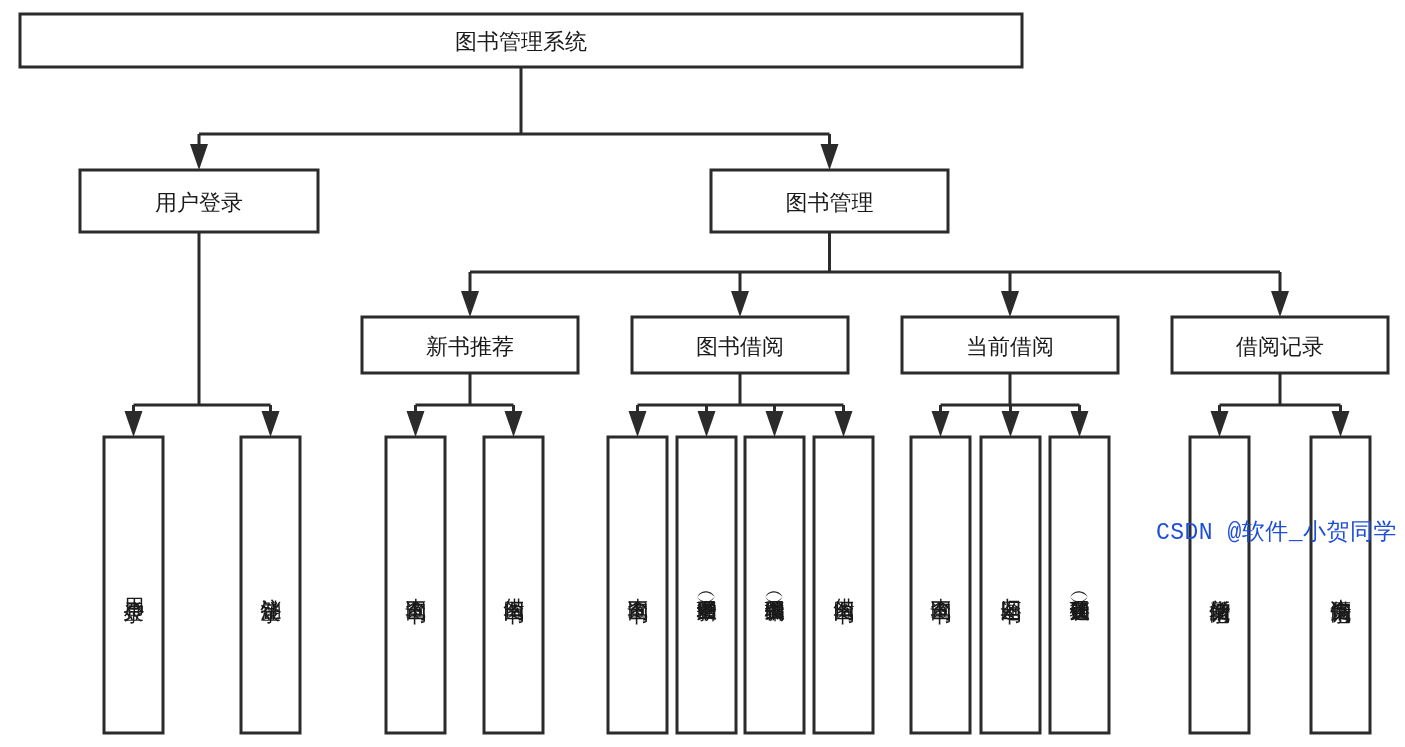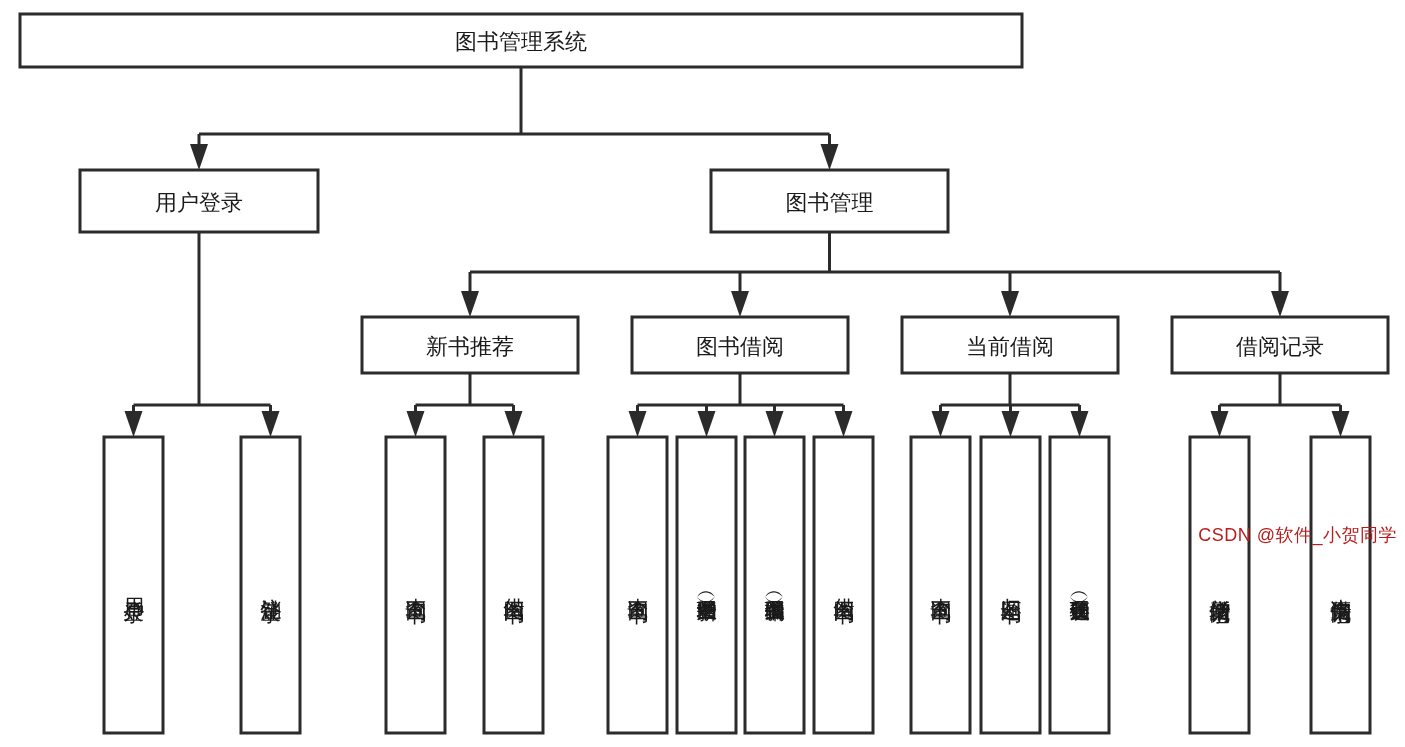--- a/index.html
+++ b/index.html
@@ -66,23 +66,23 @@
     line-height: 1.28;
     letter-spacing: 2px;
     color: #1a1a1a;
     white-space: nowrap;
     text-align: center;
   }
   .watermark {
     position: absolute;
     right: 8px;
     bottom: 6px;
-    font-family: Liberation Sans, sans-serif;
-    font-size: 18px;
-    color: #b91c1c;
+    font-family: Liberation Mono, monospace;
+    font-size: 23px;
+    color: #1d4ed8;
     letter-spacing: 0.5px;
     white-space: nowrap;
     pointer-events: none;
   }
 </style>
 </head>
 <body>
 
 <div id="diagram-root">
 

